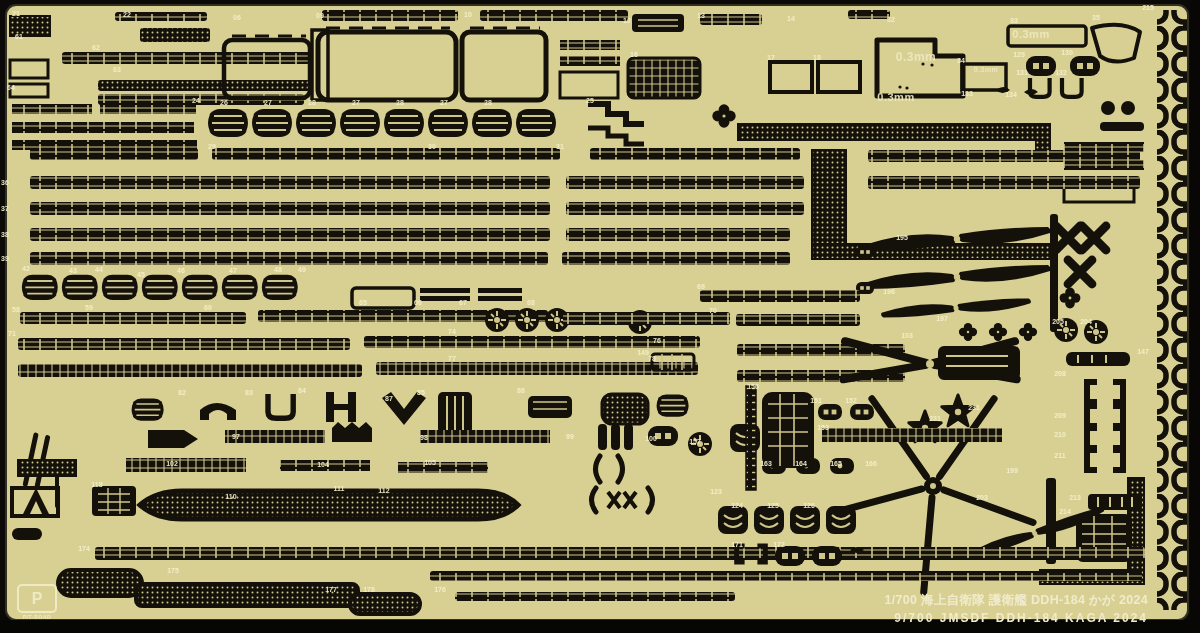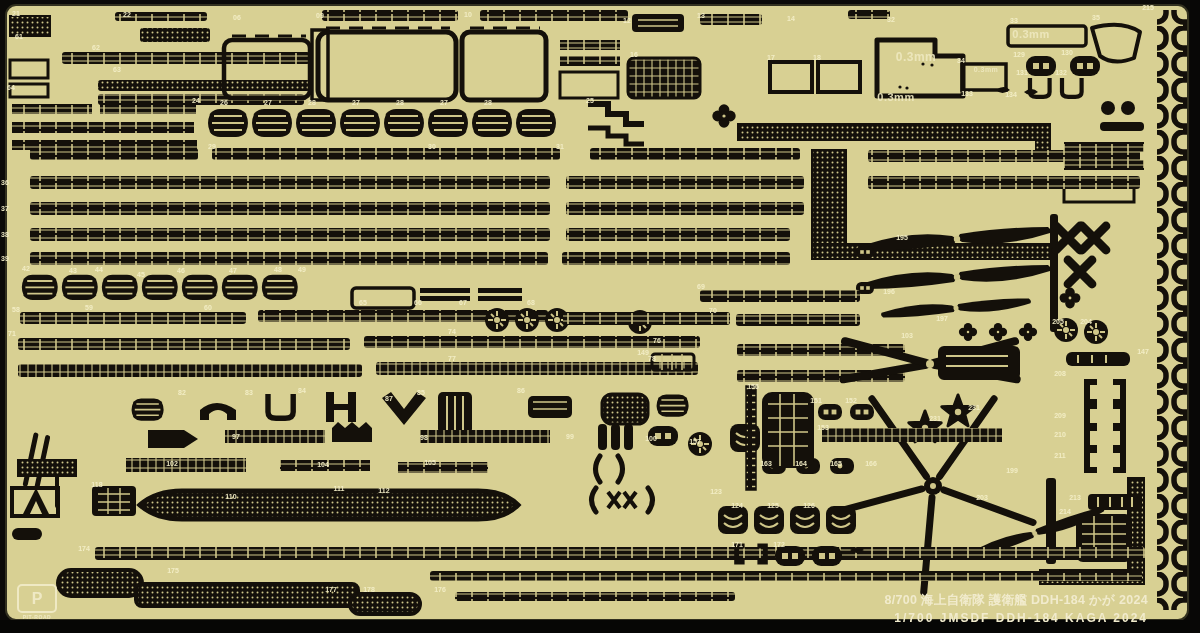--- a/index.html
+++ b/index.html
@@ -609,17 +609,17 @@
       <span class="tlbl" style="left: 1031px; top: 34px; font-size: 11px;">0.3mm</span>
       <span class="tlbl" style="left: 986px; top: 69px; font-size: 7px;">0.3mm</span>
     </div>
 
 <div class="logo">
   <div class="logo-box">P</div>
   <div class="logo-text">PIT-ROAD</div>
 </div>
 
 <div class="captions">
-  <div class="cap1">8/700  海上自衛隊 護衛艦 DDH-184 かが 2024</div>
-  <div class="cap2">1/700  JMSDF DDH-184   KAGA   2024</div>
+  <div class="cap1">1/700  海上自衛隊 護衛艦 DDH-184 かが 2024</div>
+  <div class="cap2">9/700  JMSDF DDH-184   KAGA   2024</div>
 </div>
 
 </div>
 
 </body></html>

